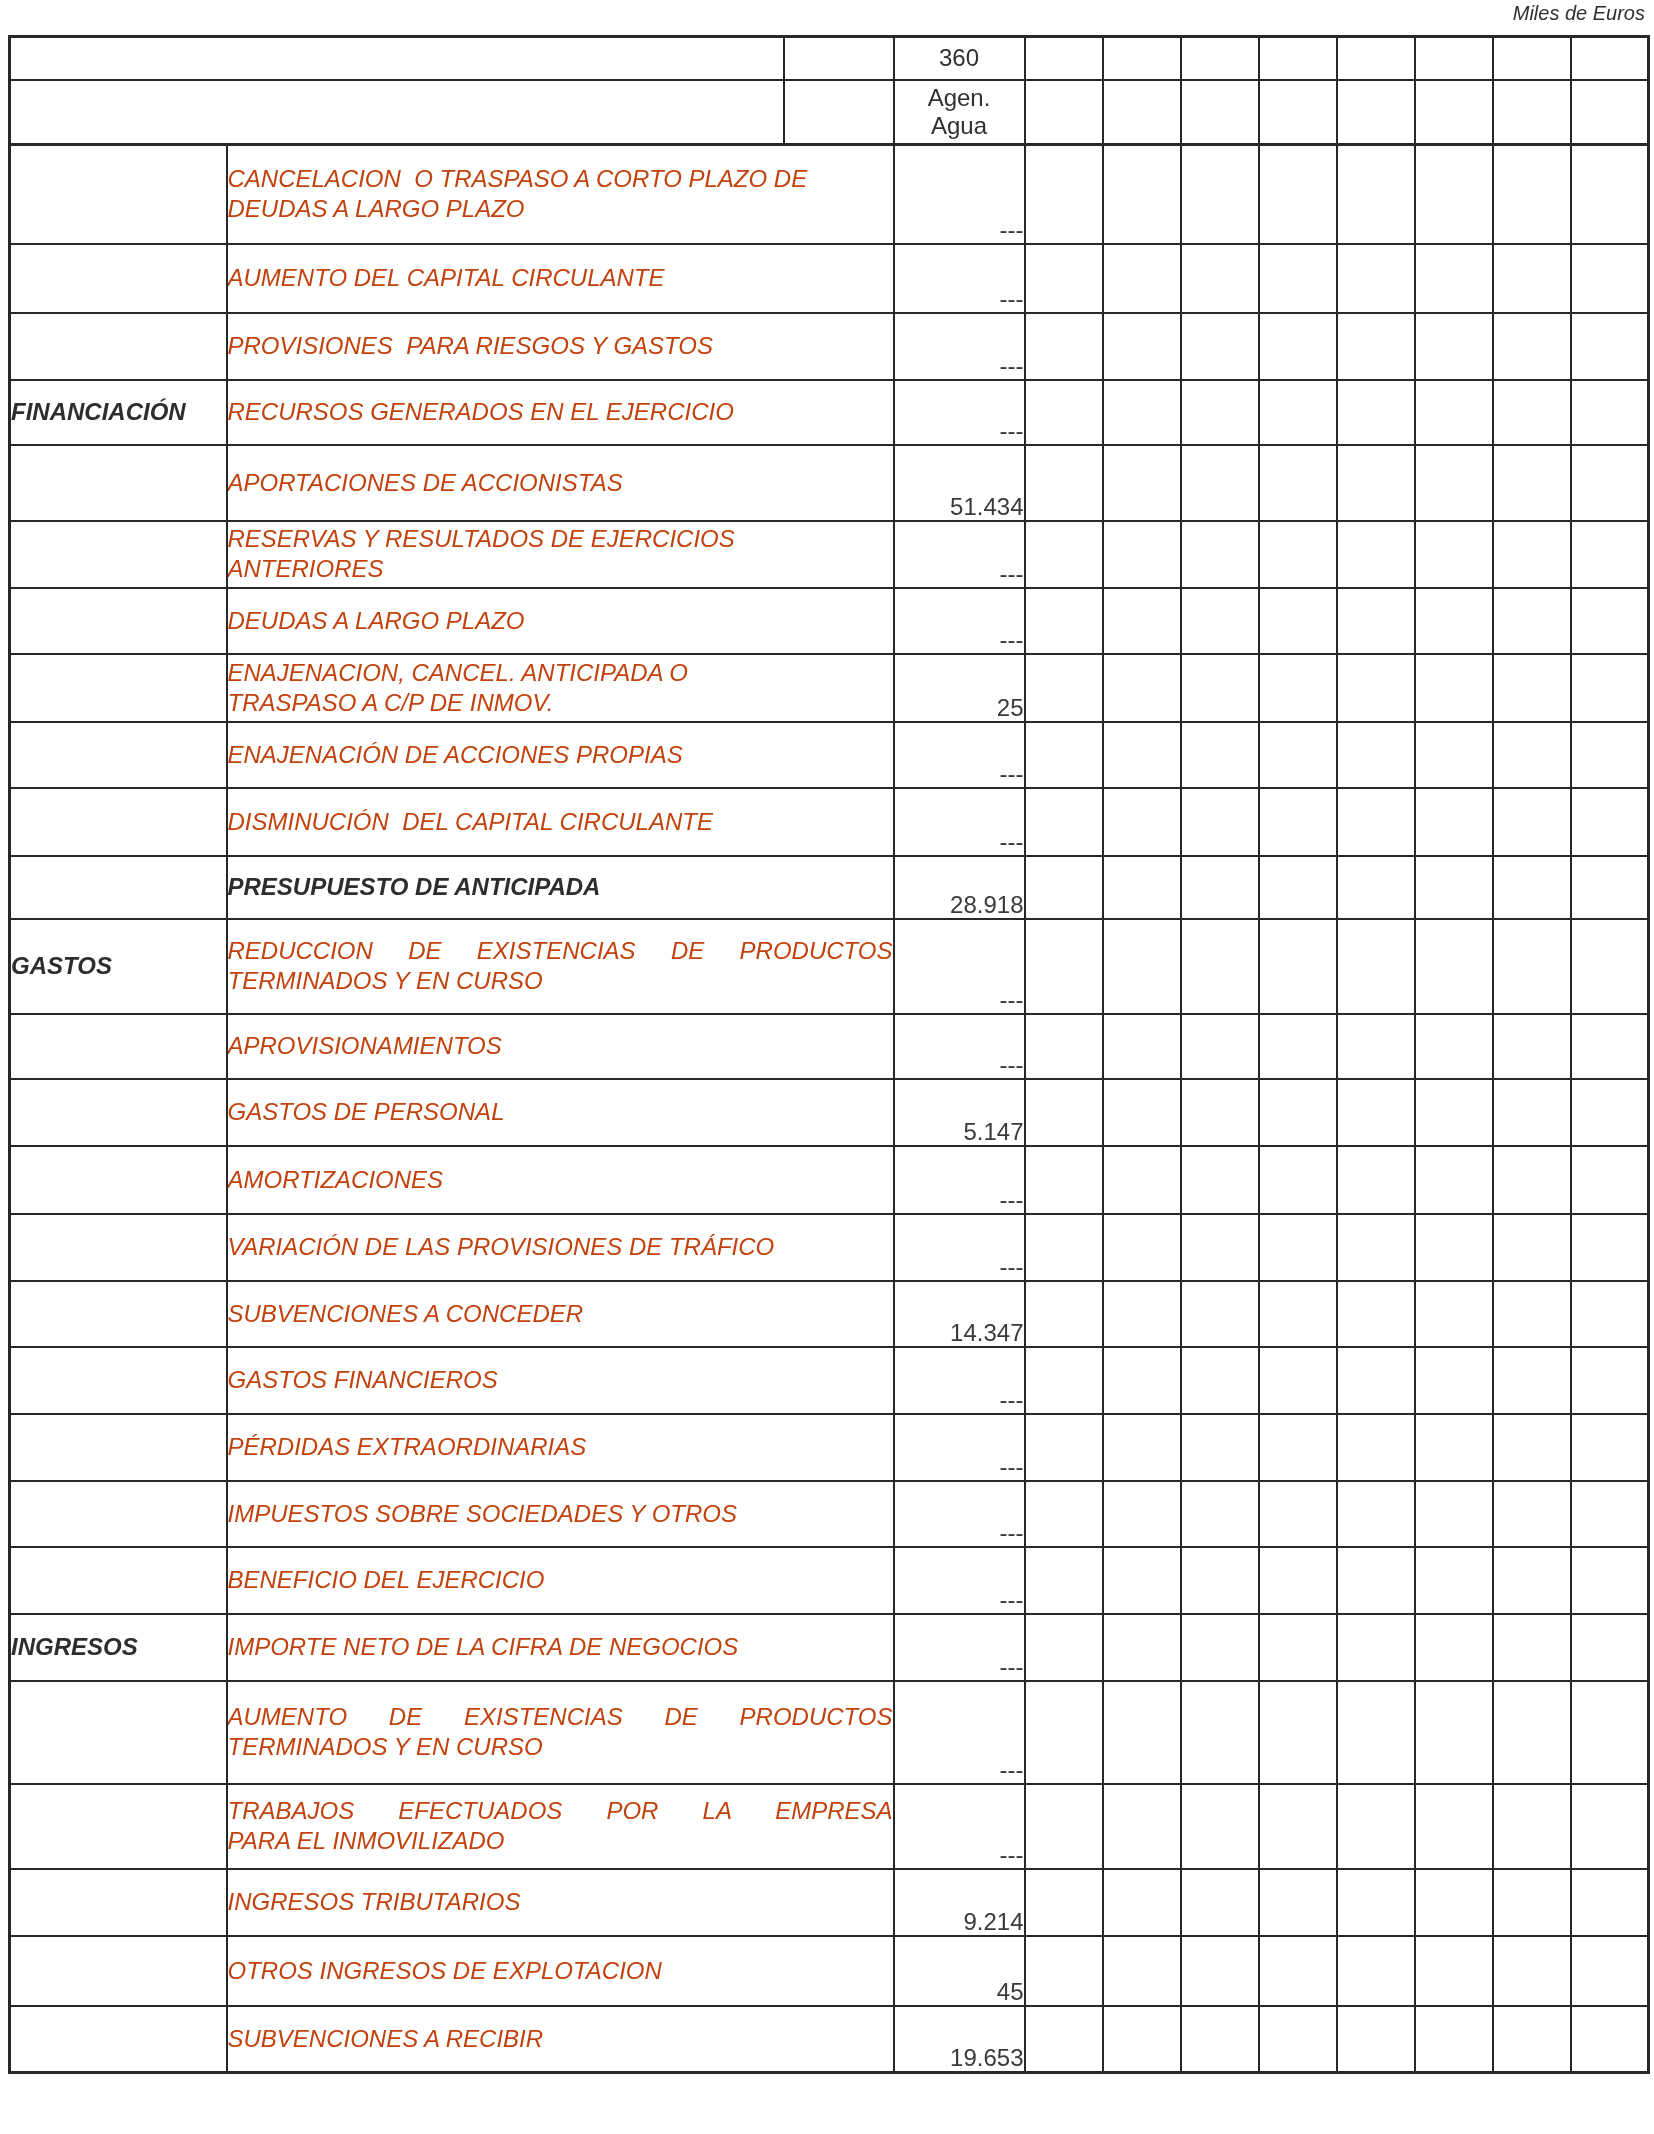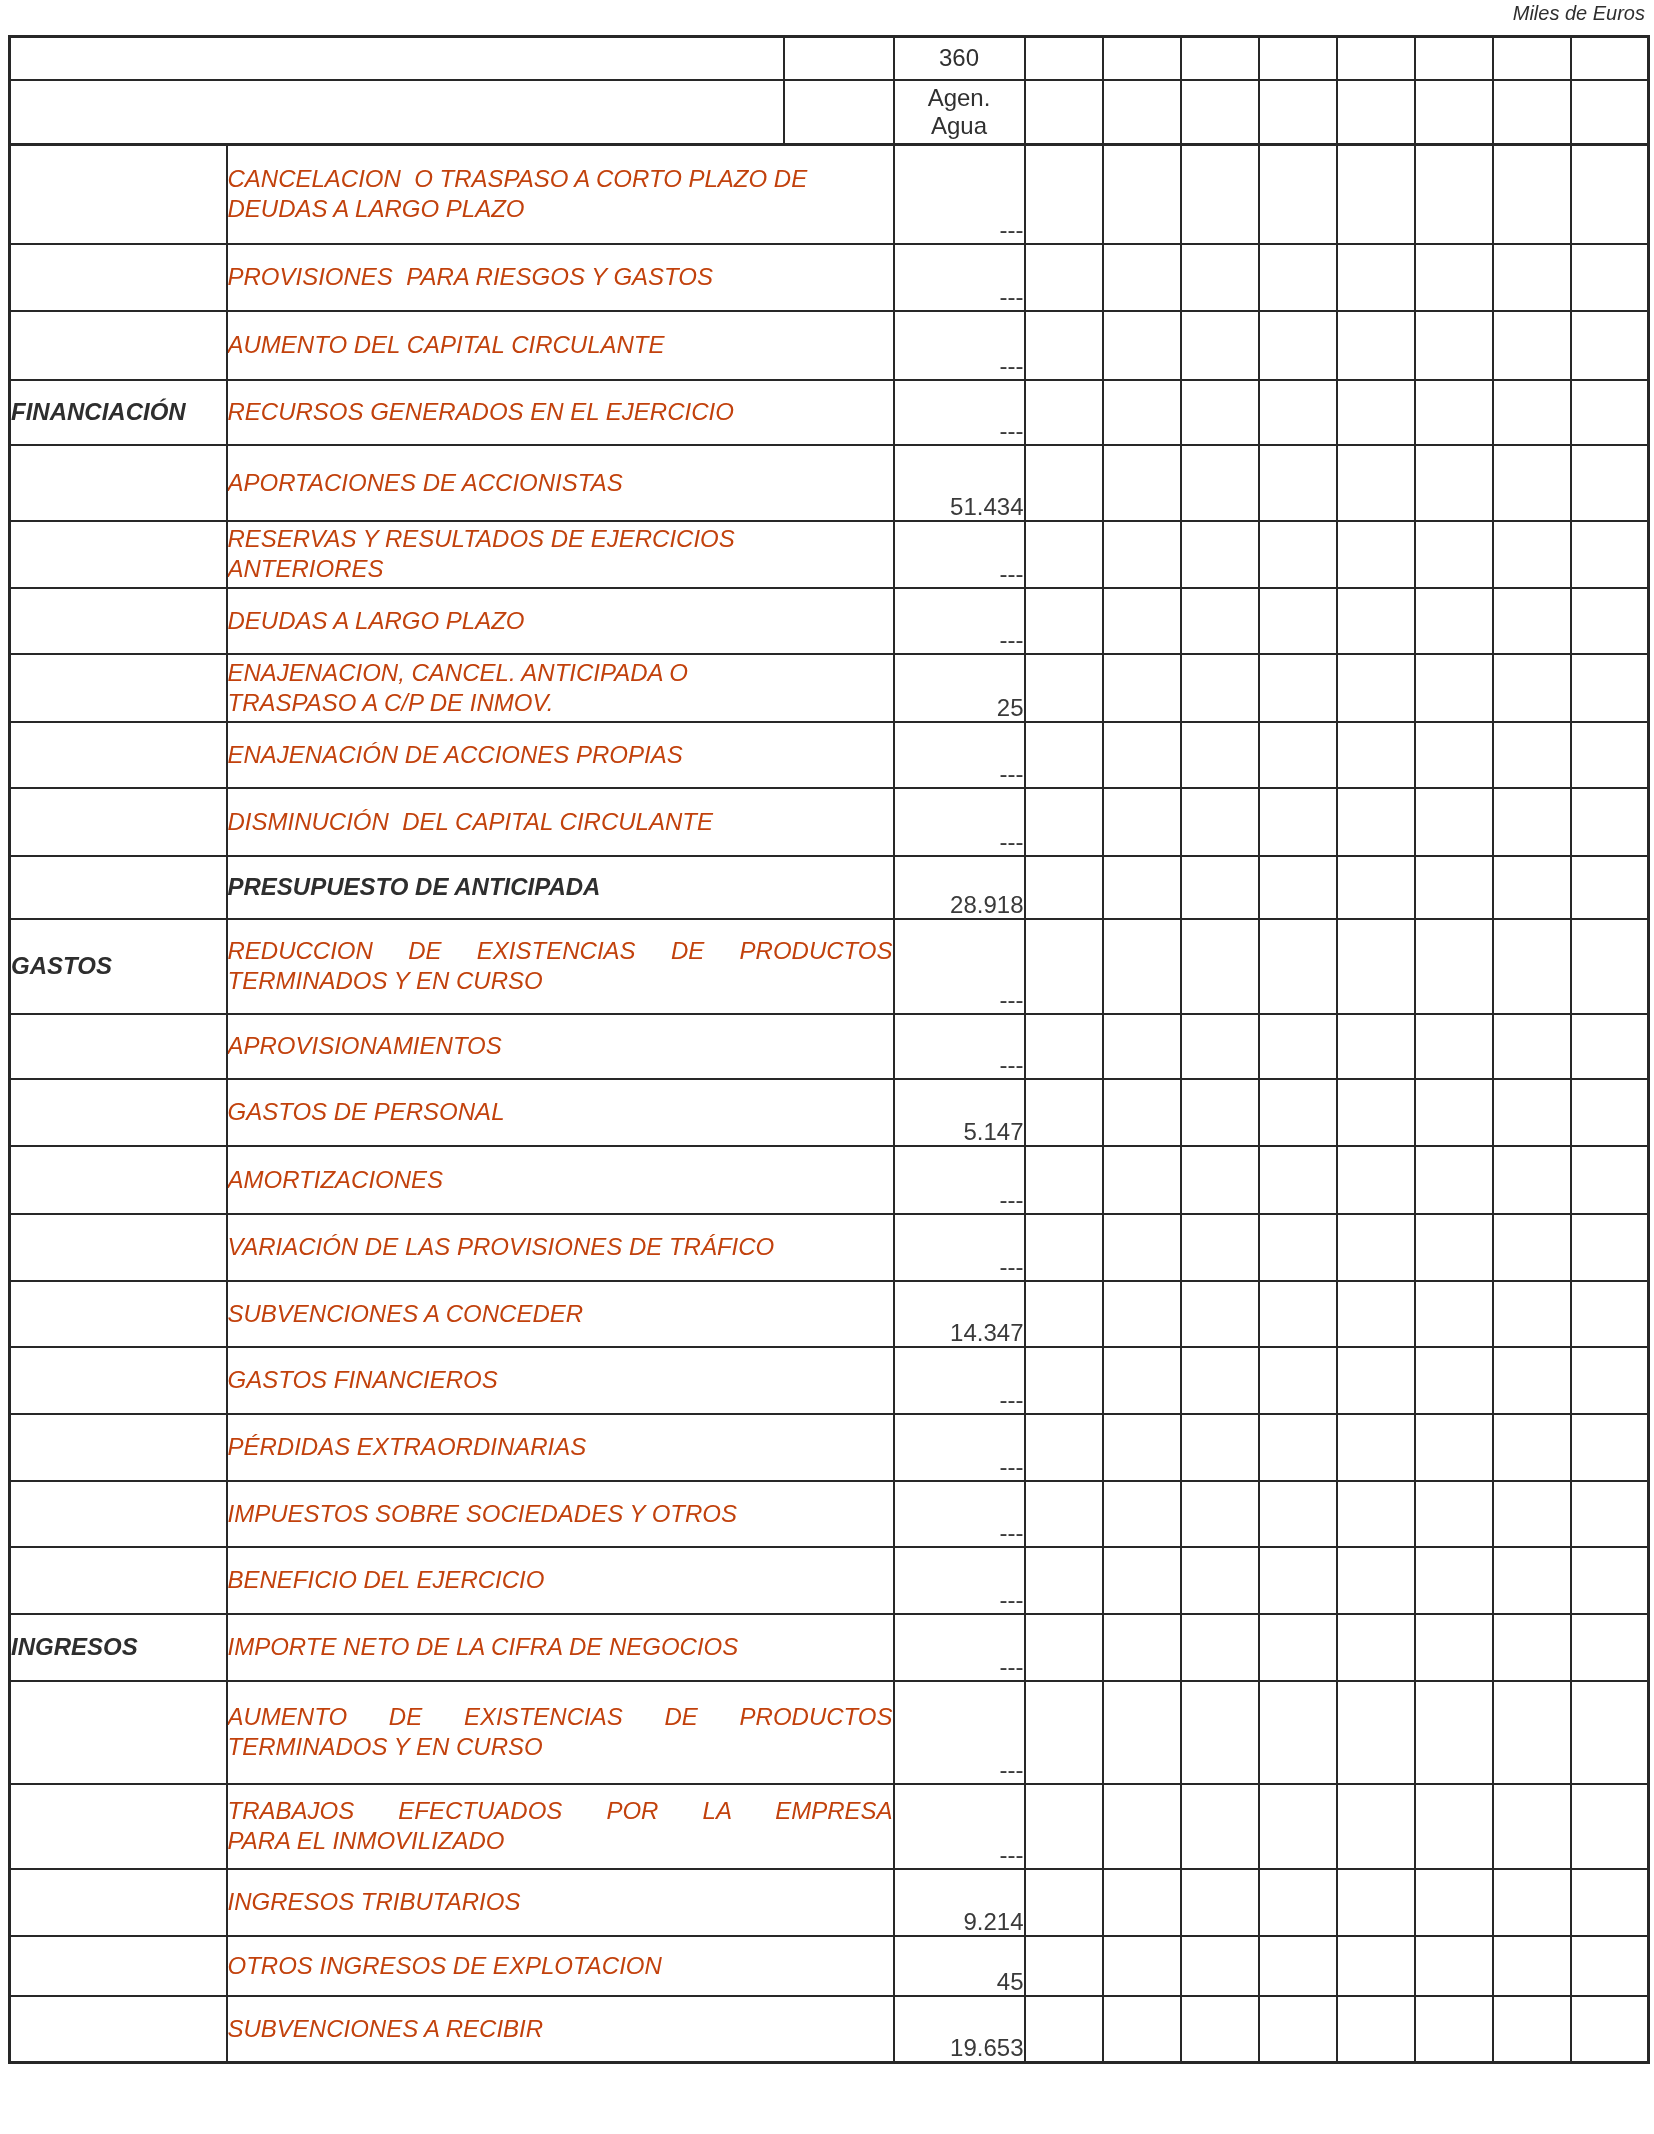--- a/index.html
+++ b/index.html
@@ -105,39 +105,39 @@
         <td class="val">---</td>
         <td class="empty"></td>
         <td class="empty"></td>
         <td class="empty"></td>
         <td class="empty"></td>
         <td class="empty"></td>
         <td class="empty"></td>
         <td class="empty"></td>
         <td class="empty"></td>
       </tr>
+      <tr style="height: 69px;">
+        <td class="sec"></td>
+        <td class="desc" colspan="2">
+          <div class="desc-line">AUMENTO DEL CAPITAL CIRCULANTE</div>
+        </td>
+        <td class="val">---</td>
+        <td class="empty"></td>
+        <td class="empty"></td>
+        <td class="empty"></td>
+        <td class="empty"></td>
+        <td class="empty"></td>
+        <td class="empty"></td>
+        <td class="empty"></td>
+        <td class="empty"></td>
+      </tr>
       <tr style="height: 67px;">
         <td class="sec"></td>
         <td class="desc" colspan="2">
           <div class="desc-line">PROVISIONES  PARA RIESGOS Y GASTOS</div>
-        </td>
-        <td class="val">---</td>
-        <td class="empty"></td>
-        <td class="empty"></td>
-        <td class="empty"></td>
-        <td class="empty"></td>
-        <td class="empty"></td>
-        <td class="empty"></td>
-        <td class="empty"></td>
-        <td class="empty"></td>
-      </tr>
-      <tr style="height: 69px;">
-        <td class="sec"></td>
-        <td class="desc" colspan="2">
-          <div class="desc-line">AUMENTO DEL CAPITAL CIRCULANTE</div>
         </td>
         <td class="val">---</td>
         <td class="empty"></td>
         <td class="empty"></td>
         <td class="empty"></td>
         <td class="empty"></td>
         <td class="empty"></td>
         <td class="empty"></td>
         <td class="empty"></td>
         <td class="empty"></td>
@@ -470,21 +470,21 @@
         <td class="val">9.214</td>
         <td class="empty"></td>
         <td class="empty"></td>
         <td class="empty"></td>
         <td class="empty"></td>
         <td class="empty"></td>
         <td class="empty"></td>
         <td class="empty"></td>
         <td class="empty"></td>
       </tr>
-      <tr style="height: 60px;">
+      <tr style="height: 70px;">
         <td class="sec"></td>
         <td class="desc" colspan="2">
           <div class="desc-line">OTROS INGRESOS DE EXPLOTACION</div>
         </td>
         <td class="val">45</td>
         <td class="empty"></td>
         <td class="empty"></td>
         <td class="empty"></td>
         <td class="empty"></td>
         <td class="empty"></td>

